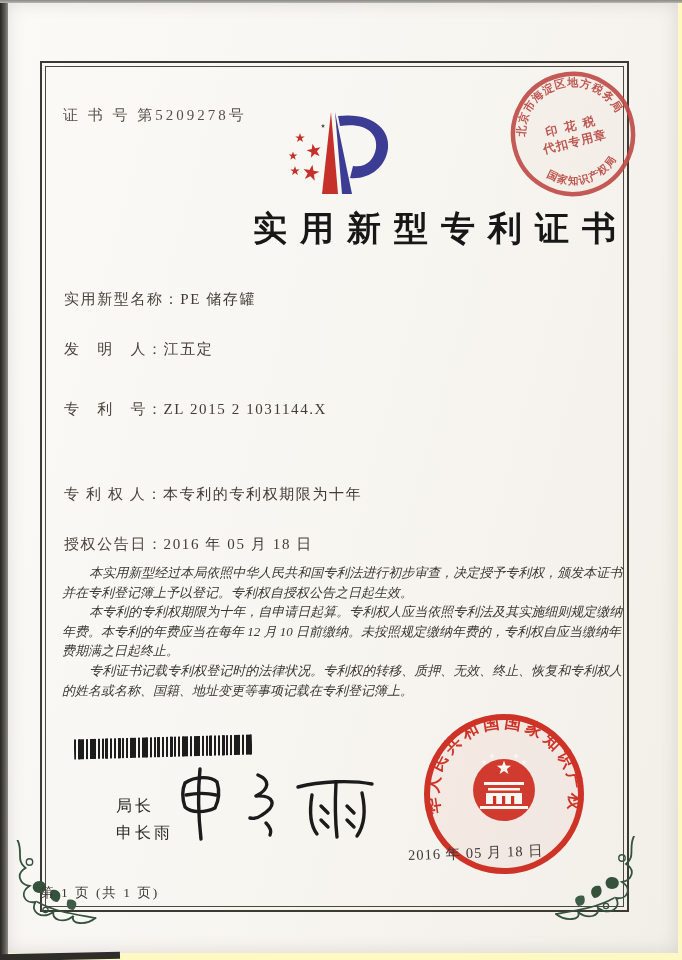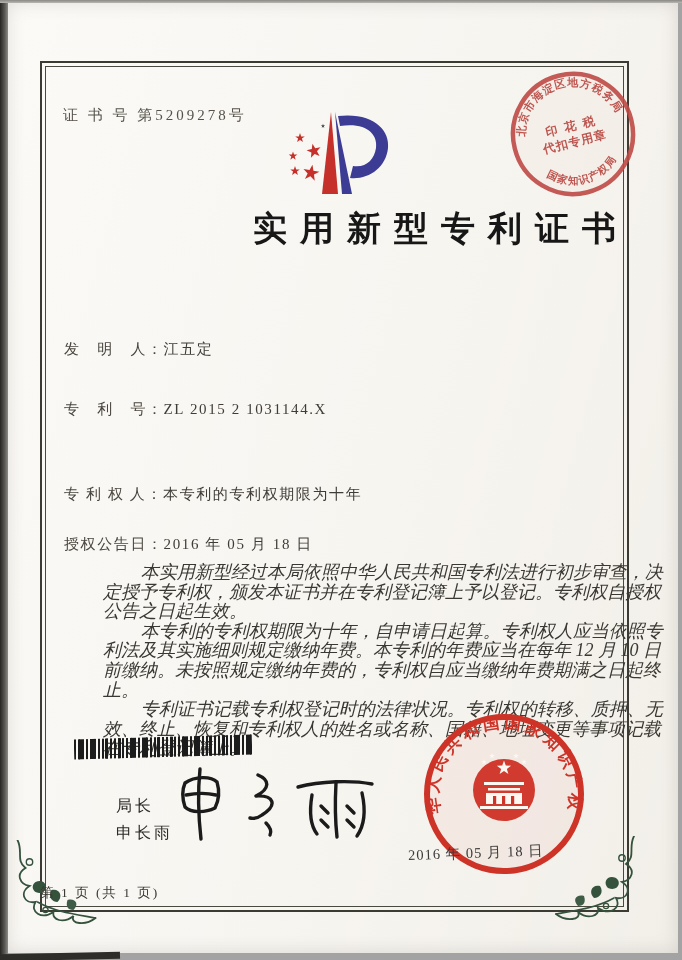--- a/index.html
+++ b/index.html
@@ -1,18 +1,18 @@
 <!DOCTYPE html>
 <html><head>
 <meta charset="utf-8">
 <style>
   * { margin:0; padding:0; box-sizing:border-box; }
   html,body { background:#8f8d89; }
   body { font-family:"Liberation Serif","DejaVu Serif",serif; }
-  .page { position:relative; width:682px; height:960px; margin:0 auto; background:#a3a3a3; overflow:hidden; }
+  .page { position:relative; width:682px; height:960px; margin:0 auto; background:#fef9c3; overflow:hidden; }
   .paper { position:absolute; left:7px; top:2px; right:4px; bottom:7px;
            background:linear-gradient(105deg,#fbfaf7 0%,#f7f5f0 55%,#f2efe9 100%);
            box-shadow:inset 0 0 18px rgba(90,85,75,.18); }
   .scan-edge-left { position:absolute; left:0; top:0; bottom:0; width:8px;
            background:linear-gradient(90deg,#262521,#5c5a55 60%,#8d8b86); }
   .scan-edge-top { position:absolute; left:0; top:0; right:0; height:3px; background:linear-gradient(#8a8884,#b9b7b2); }
   .scan-smudge { position:absolute; left:0; bottom:0; width:120px; height:7px; background:#2e2d2a; transform:rotate(-1.2deg); }
 
   
   .frame { position:absolute; left:40px; top:61px; width:589px; height:851px;
@@ -22,21 +22,21 @@
   .cert-number { position:absolute; left:63px; top:106px; font-size:15px; letter-spacing:3px; color:#56524a; }
 
   .title { position:absolute; left:40px; top:206px; width:589px; text-align:right;
            font-size:34px; font-weight:700; letter-spacing:13px; color:#171717; text-indent:13px; }
 
   .field { position:absolute; left:64px; font-size:15px; color:#45423b; letter-spacing:1.6px; white-space:nowrap; }
   .f-label { color:#4a463f; }
   .f-value { color:#403d37; }
 
   .legal { position:absolute; left:62px; top:563px; width:562px;
-           font-size:18px; line-height:19.6px; color:#3a3832; font-style:italic;margin-left:41px; }
+           font-size:13px; line-height:19.6px; color:#3a3832; font-style:italic; }
   .legal p { text-indent:2.1em; margin:0; }
 
   .barcode { position:absolute; left:74px; top:737px; width:178px; height:20px; transform:rotate(-1.6deg);
            background-color:transparent;
            background-image:
              repeating-linear-gradient(90deg,#1c1c1c 0 2px,transparent 2px 4px),
              repeating-linear-gradient(90deg,transparent 0 5px,#1c1c1c 5px 8px,transparent 8px 13px); }
 
   .director { position:absolute; left:84px; top:792px; font-size:16px; color:#2d2b27; letter-spacing:3px; line-height:27px;margin-left:32px; }
 
@@ -111,20 +111,23 @@
     </text>
     <text font-size="10.5" font-weight="bold" fill="#b8453f" letter-spacing="1">
       <textPath xlink:href="#tsBot" href="#tsBot" startOffset="50%" text-anchor="middle">国家知识产权局</textPath>
     </text>
     <text x="68" y="64" font-size="12" font-weight="bold" fill="#b8453f" text-anchor="middle" letter-spacing="2">印 花 税</text>
     <text x="68" y="80" font-size="12" font-weight="bold" fill="#b8453f" text-anchor="middle" letter-spacing="1">代扣专用章</text>
   </svg>
 
   <h1 class="title">实用新型专利证书</h1>
 
+  <div class="field" style="top:290px">
+    <span class="f-label">实用新型名称：</span><span class="f-value">PE 储存罐</span>
+  </div>
   <div class="field" style="top:340px">
     <span class="f-label">发　明　人：</span><span class="f-value">江五定</span>
   </div>
   <div class="field" style="top:400px">
     <span class="f-label">专　利　号：</span><span class="f-value">ZL 2015 2 1031144.X</span>
   </div>
   <div class="field" style="top:485px">
     <span class="f-label">专 利 权 人：</span><span class="f-value">本专利的专利权期限为十年</span>
   </div>
   <div class="field" style="top:535px">

